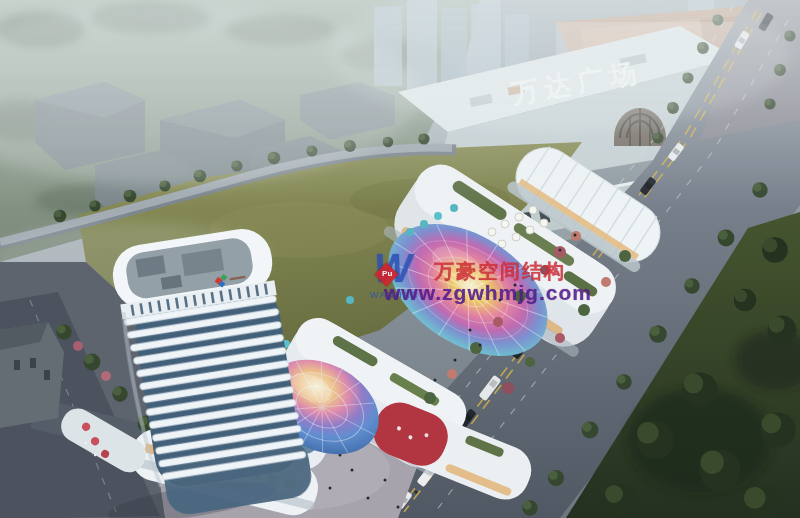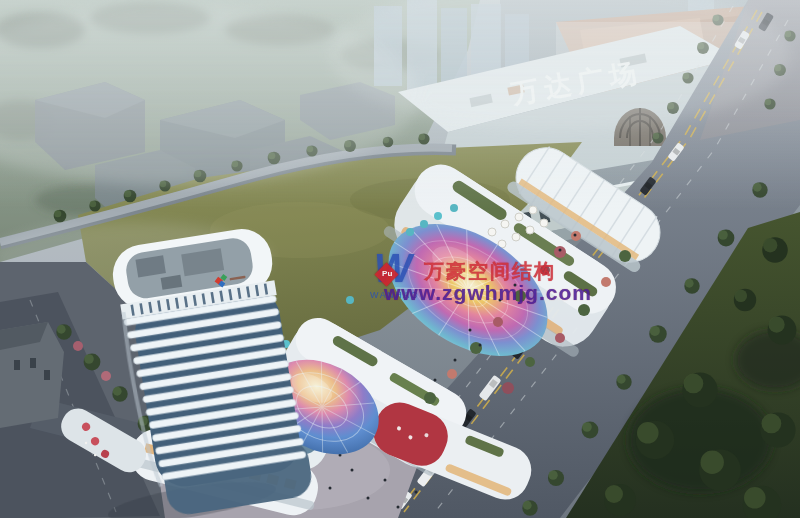--- a/index.html
+++ b/index.html
@@ -14,21 +14,21 @@
         font-style:italic;color:#2b50b4;opacity:.85;letter-spacing:-2px;
         text-shadow:0 0 2px rgba(30,60,160,.5);}
   .wm-diamond{position:absolute;left:10px;top:12px;width:17px;height:17px;
               background:#d0252e;transform:rotate(45deg);opacity:.92;
               box-shadow:0 0 2px rgba(120,0,0,.6);}
   .wm-diamond span{position:absolute;left:0;top:3px;width:17px;text-align:center;
               transform:rotate(-45deg);font-size:8px;font-weight:bold;color:#fff;
               font-style:normal;}
   .wm-name{position:absolute;left:2px;top:36px;font-size:9px;font-weight:normal;
            color:#2b50b4;letter-spacing:1.5px;opacity:.85;}
-  .wm-company{position:absolute;left:56px;top:6px;font-size:20px;font-weight:bold;
+  .wm-company{position:absolute;left:66px;top:6px;font-size:20px;font-weight:bold;
               color:#d0303a;letter-spacing:2px;opacity:.88;
               text-shadow:0 0 1px rgba(150,0,10,.6);}
   .wm-url{position:absolute;left:16px;top:29px;font-size:21px;font-weight:bold;
           color:#4c1d95;letter-spacing:1px;opacity:.88;
           text-shadow:0 0 1px rgba(150,0,10,.6);}
 </style>
 </head>
 <body>
 
 <div class="stage">

